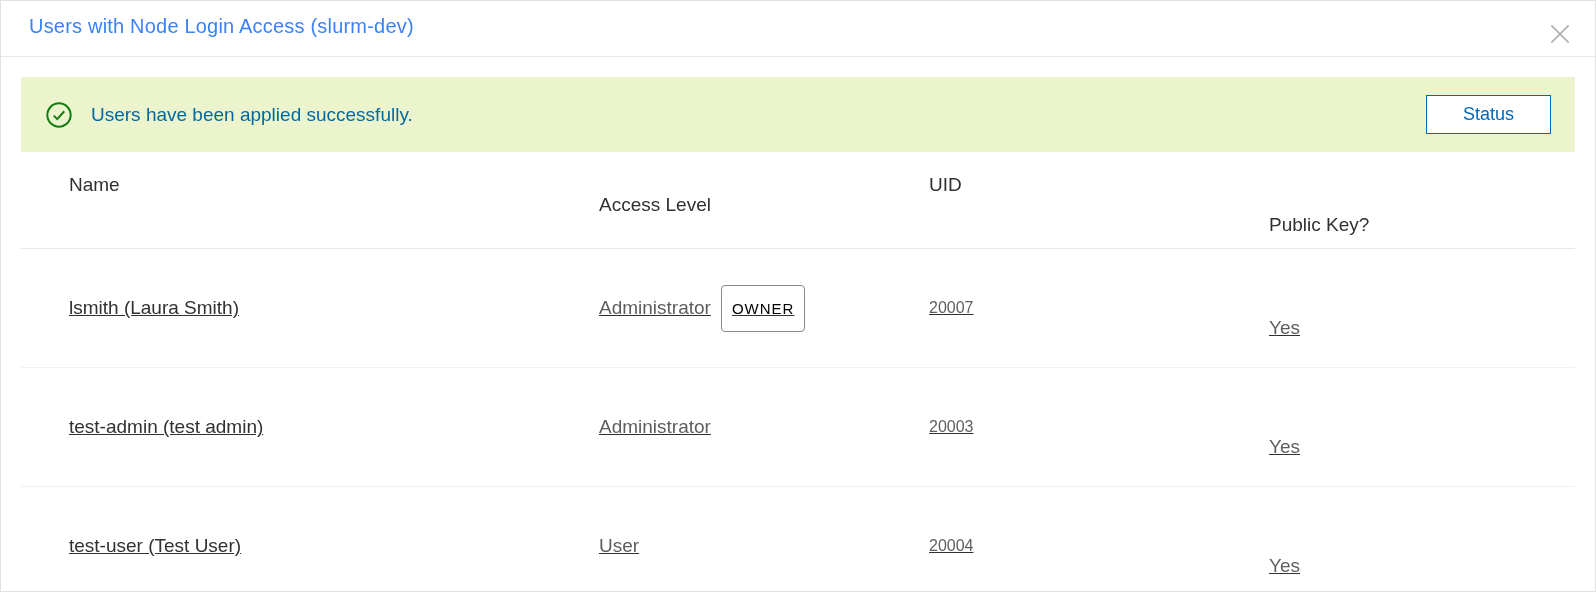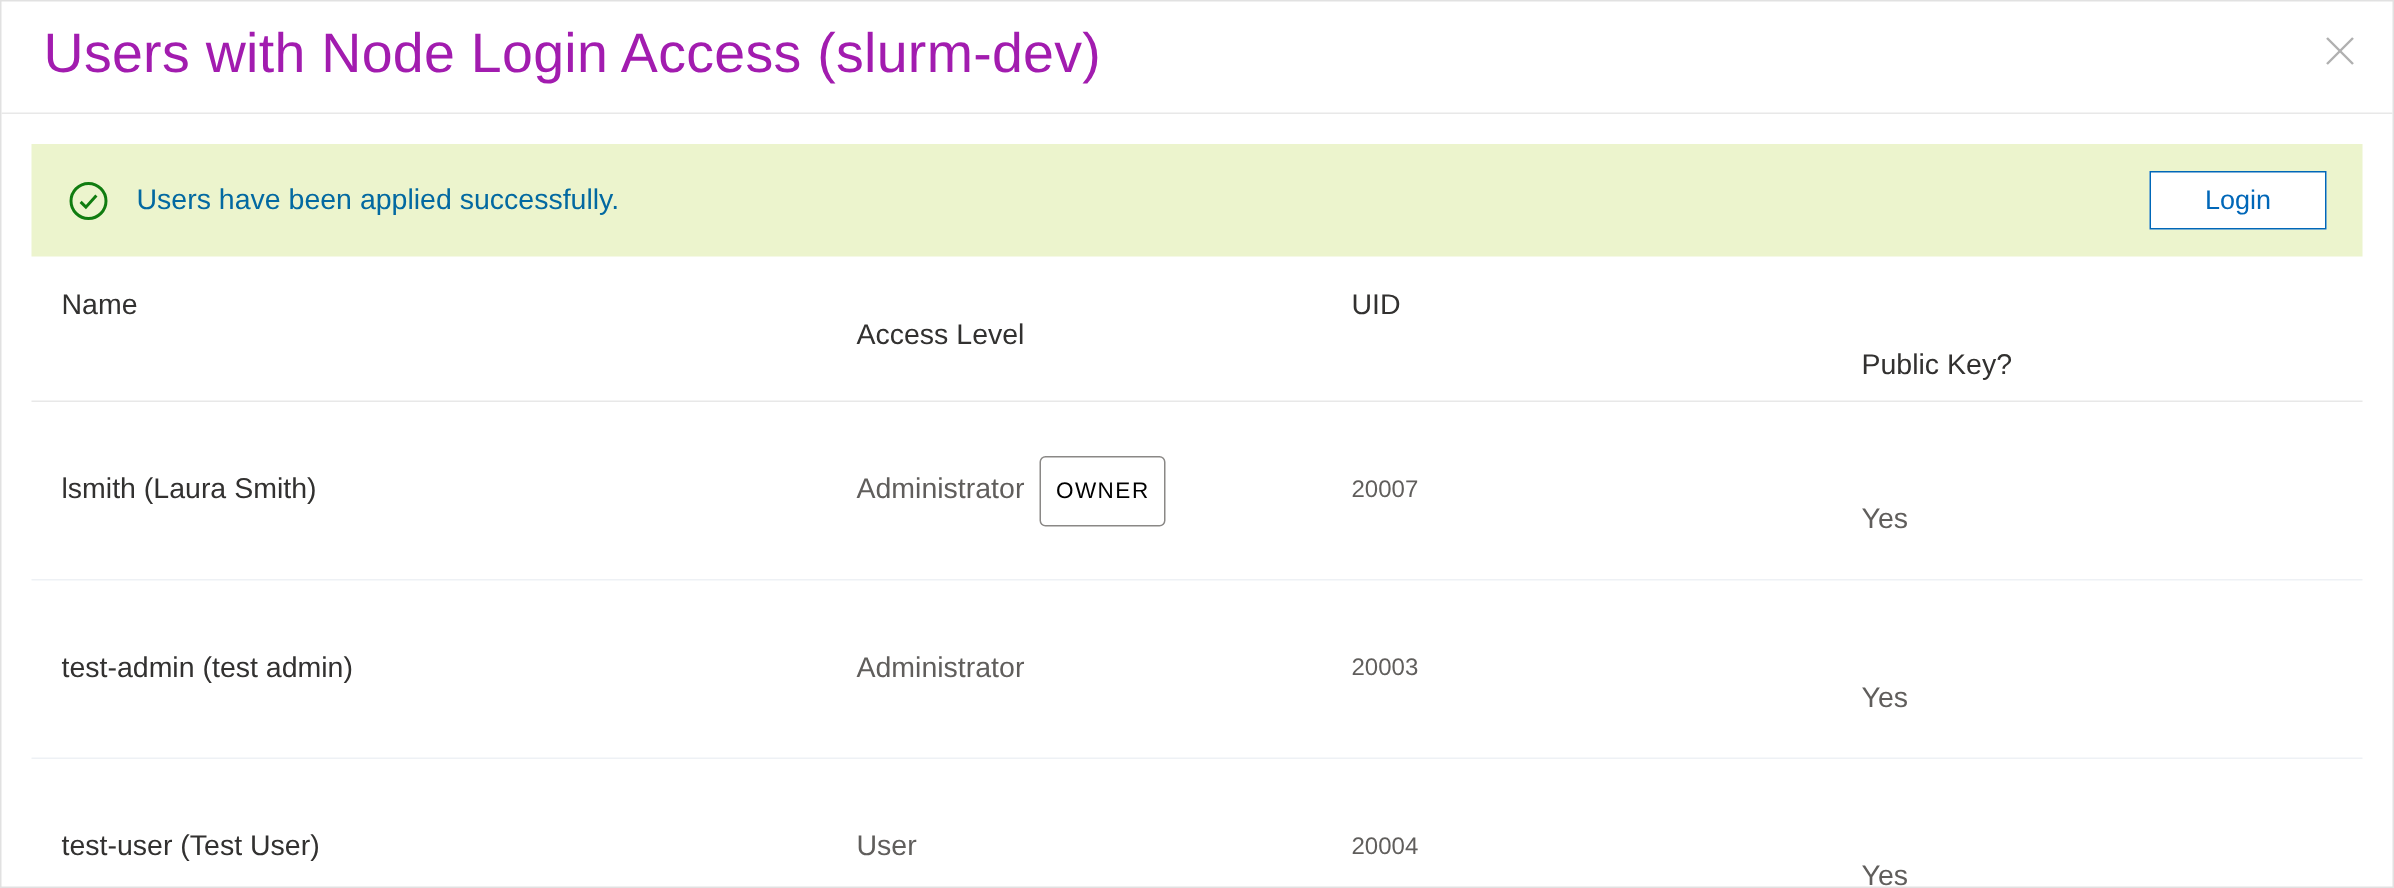--- a/index.html
+++ b/index.html
@@ -21,23 +21,23 @@
       background: #fff;
     }
     .dialog-header {
       display: flex;
       align-items: center;
       justify-content: space-between;
       padding: 14px 28px 18px 28px;
       border-bottom: 1px solid #e8e8e8;
     }
     .dialog-title {
-      font-size: 37px;
+      font-size: 20px;
       font-weight: 400;
-      color: #a21caf;
+      color: #3b82f6;
       letter-spacing: 0.2px;
     }
     .close-btn {
       background: none;
       border: none;
       cursor: pointer;
       color: #b0b0b0;
       padding: 4px;
       display: flex;
       align-items: center;
@@ -92,24 +92,26 @@
     .table-header {
       display: flex;
       padding: 12px 20px;
       border-bottom: 1px solid #e8e8e8;
     }
     .table-row {
       display: flex;
       padding: 28px 20px;
       border-bottom: 1px solid #eef1f5;
       align-items: center;
+      text-decoration: underline;
     }
     .col-name {
       flex: 0 0 530px;
       font-size: 19px;
+      margin-left: 28px;
     }
     .col-access {
       flex: 0 0 330px;
       font-size: 19px;
       display: flex;
       align-items: center;
       gap: 10px;
     }
     .col-uid {
       flex: 0 0 340px;
@@ -162,21 +164,21 @@
 
   <div class="content">
     <div class="banner">
       <div class="banner-left">
         <svg class="check-icon" viewBox="0 0 24 24" fill="none" stroke="currentColor" stroke-width="1.7">
           <circle cx="12" cy="12" r="10"></circle>
           <polyline points="7.5 12.5 10.5 15.5 16.5 8.8"></polyline>
         </svg>
         <span class="banner-text">Users have been applied successfully.</span>
       </div>
-      <button class="status-btn">Login</button>
+      <button class="status-btn">Status</button>
     </div>
 
     <div class="table">
       <div class="table-header">
         <div class="col-name">Name</div>
         <div class="col-access">Access Level</div>
         <div class="col-uid">UID</div>
         <div class="col-pubkey">Public Key?</div>
       </div>
 

